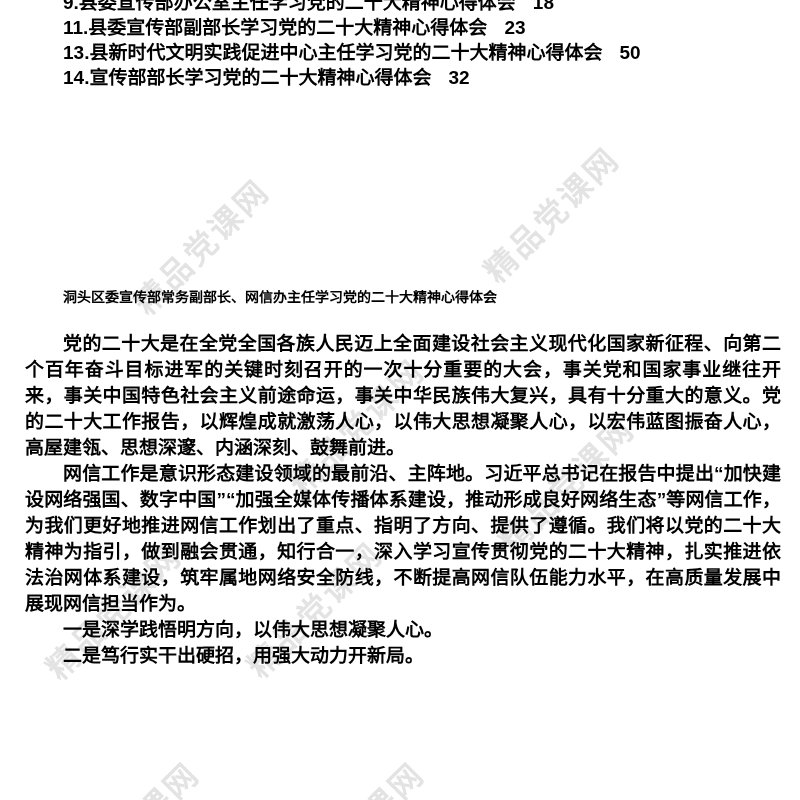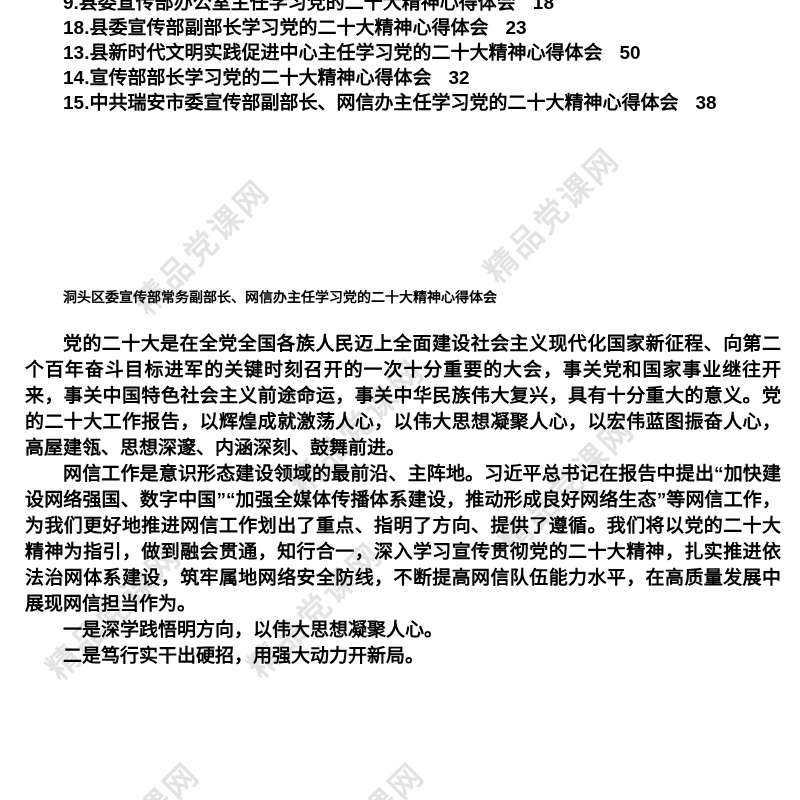--- a/index.html
+++ b/index.html
@@ -57,24 +57,23 @@
       <span class="wm-item" style="left: 550px; top: 213px; color: rgb(194, 194, 194);">精品党课网</span>
       <span class="wm-item" style="left: 355px; top: 425px; color: rgb(194, 194, 194);">精品党课网</span>
       <span class="wm-item" style="left: 565px; top: 483px; color: rgb(194, 194, 194);">精品党课网</span>
       <span class="wm-item" style="left: 112px; top: 610px; color: rgb(194, 194, 194);">精品党课网</span>
       <span class="wm-item" style="left: 313px; top: 608px; color: rgb(194, 194, 194);">精品党课网</span>
       <span class="wm-item" style="left: 130px; top: 828px; color: rgb(194, 194, 194);">精品党课网</span>
       <span class="wm-item" style="left: 355px; top: 828px; color: rgb(194, 194, 194);">精品党课网</span>
     </div>
   <div class="toc" id="toc">
       <div class="toc-row"><span>9.县委宣传部办公室主任学习党的二十大精神心得体会</span><span class="toc-page">18</span></div>
-      <div class="toc-row"><span>18.县委宣传部副部长学习党的二十大精神心得体会</span><span class="toc-page">23</span></div>
+      <div class="toc-row"><span>11.县委宣传部副部长学习党的二十大精神心得体会</span><span class="toc-page">23</span></div>
       <div class="toc-row"><span>13.县新时代文明实践促进中心主任学习党的二十大精神心得体会</span><span class="toc-page">50</span></div>
       <div class="toc-row"><span>14.宣传部部长学习党的二十大精神心得体会</span><span class="toc-page">32</span></div>
-      <div class="toc-row"><span>15.中共瑞安市委宣传部副部长、网信办主任学习党的二十大精神心得体会</span><span class="toc-page">38</span></div>
     </div>
   <h1 class="title">洞头区委宣传部常务副部长、网信办主任学习党的二十大精神心得体会</h1>
   <div class="content" id="content">
       <p>党的二十大是在全党全国各族人民迈上全面建设社会主义现代化国家新征程、向第二个百年奋斗目标进军的关键时刻召开的一次十分重要的大会，事关党和国家事业继往开来，事关中国特色社会主义前途命运，事关中华民族伟大复兴，具有十分重大的意义。党的二十大工作报告，以辉煌成就激荡人心，以伟大思想凝聚人心，以宏伟蓝图振奋人心，高屋建瓴、思想深邃、内涵深刻、鼓舞前进。</p>
       <p>网信工作是意识形态建设领域的最前沿、主阵地。习近平总书记在报告中提出“加快建设网络强国、数字中国”“加强全媒体传播体系建设，推动形成良好网络生态”等网信工作，为我们更好地推进网信工作划出了重点、指明了方向、提供了遵循。我们将以党的二十大精神为指引，做到融会贯通，知行合一，深入学习宣传贯彻党的二十大精神，扎实推进依法治网体系建设，筑牢属地网络安全防线，不断提高网信队伍能力水平，在高质量发展中展现网信担当作为。</p>
       <p>一是深学践悟明方向，以伟大思想凝聚人心。</p>
       <p>二是笃行实干出硬招，用强大动力开新局。</p>
     </div>
 </div>
 

